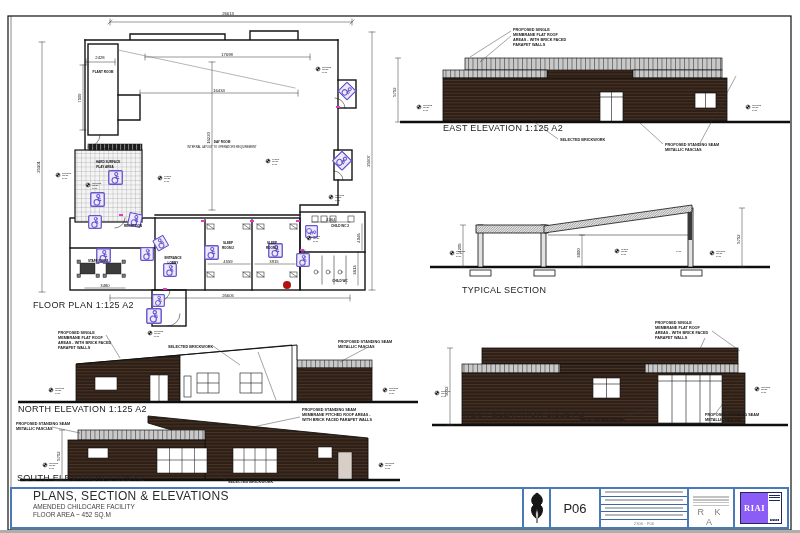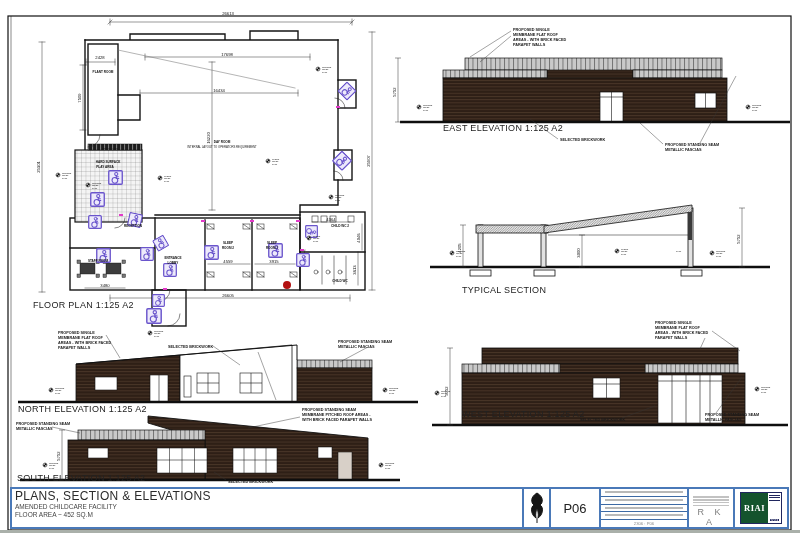--- a/index.html
+++ b/index.html
@@ -9,38 +9,38 @@
   .t{font-family:"Liberation Sans",sans-serif;fill:#161616;}
   .lbl{font-size:9px;letter-spacing:.3px;fill:#222;}
   .note{font-size:3.8px;font-weight:bold;fill:#1a1a1a;}
   .dim{font-size:4.2px;fill:#111;}
   .room{font-size:3.1px;font-weight:bold;fill:#111;}
   .mk{font-size:2.1px;fill:#111;}
   
   #titleblock{position:absolute;left:10px;top:487px;width:779px;height:42px;
     border:2px solid #4a79b8;display:flex;background:#fff;box-sizing:border-box;}
   .tb-cell{border-right:2px solid #4a79b8;box-sizing:border-box;height:100%;}
-  .tb-main{flex:1;padding:1px 3px;}
+  .tb-main{flex:1;padding:1px 21px;}
   .tb-title{font-size:12px;color:#2b2b2b;letter-spacing:.3px;line-height:13px;}
   .tb-sub{font-size:6.5px;color:#444;line-height:8px;}
   .tb-logo{width:27px;display:flex;align-items:center;justify-content:center;}
   .tb-rev{width:50px;display:flex;align-items:center;justify-content:center;
           font-size:13px;color:#222;}
   .tb-info{width:88px;display:flex;flex-direction:column;}
   .tb-row{flex:1;border-bottom:1.5px solid #3d6aa5;position:relative;}
   .tb-row:last-child{border-bottom:none;}
   .bar{position:absolute;left:4px;right:4px;top:30%;height:2px;background:#b9b9b9;}
   .tb-revnote{font-size:4.2px;color:#8a8a8a;text-align:center;line-height:7px;}
   .tb-rka{width:40px;display:flex;flex-direction:column;justify-content:space-between;
           padding:6px 2px;border-right:2px solid #4a79b8;}
   .rka-lines div{height:1.6px;background:#c2c2c2;margin:1.2px 2px;}
   .rka-name{font-size:9px;color:#7d7d7d;letter-spacing:4px;text-align:center;}
   .tb-riai{width:52px;display:flex;align-items:center;justify-content:center;border-right:none;}
   .riai-box{display:flex;border:1px solid #20265e;}
-  .riai-navy{background:#14532d;color:#fff;font-family:"Liberation Serif",serif;
+  .riai-navy{background:#8b5cf6;color:#fff;font-family:"Liberation Serif",serif;
              font-size:8.5px;font-weight:bold;letter-spacing:.5px;padding:10px 3px;}
   .riai-side{width:13px;background:#fff;position:relative;}
   .riai-side i{display:block;height:1.2px;background:#20265e;margin:1.5px 1px;}
   .riai-year{position:absolute;bottom:1px;left:1px;right:1px;background:#20265e;color:#fff;
              font-size:3.5px;text-align:center;font-style:normal;}
   #bottomstrip{position:absolute;left:0;top:530px;width:800px;height:3px;background:#aab0aa;}
 </style>
 </head>
 <body>
 

